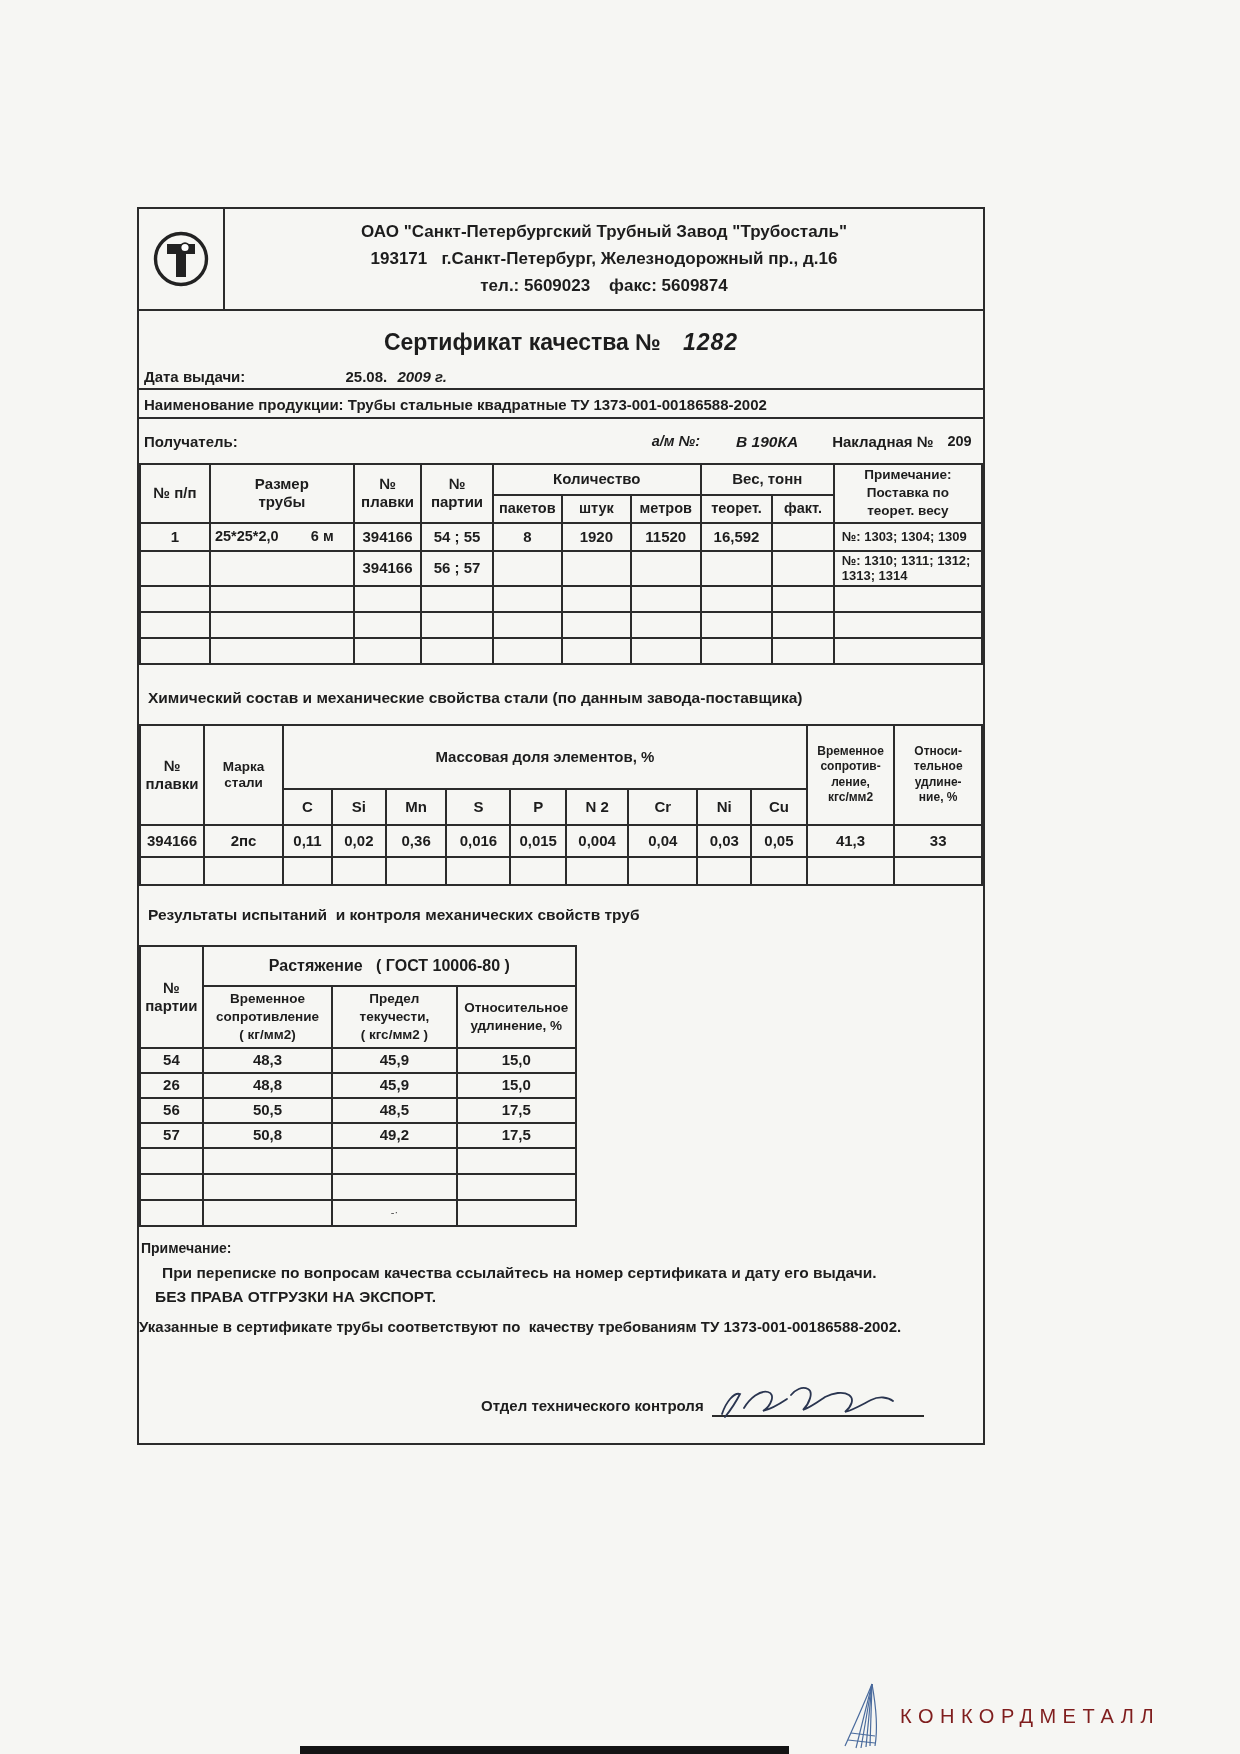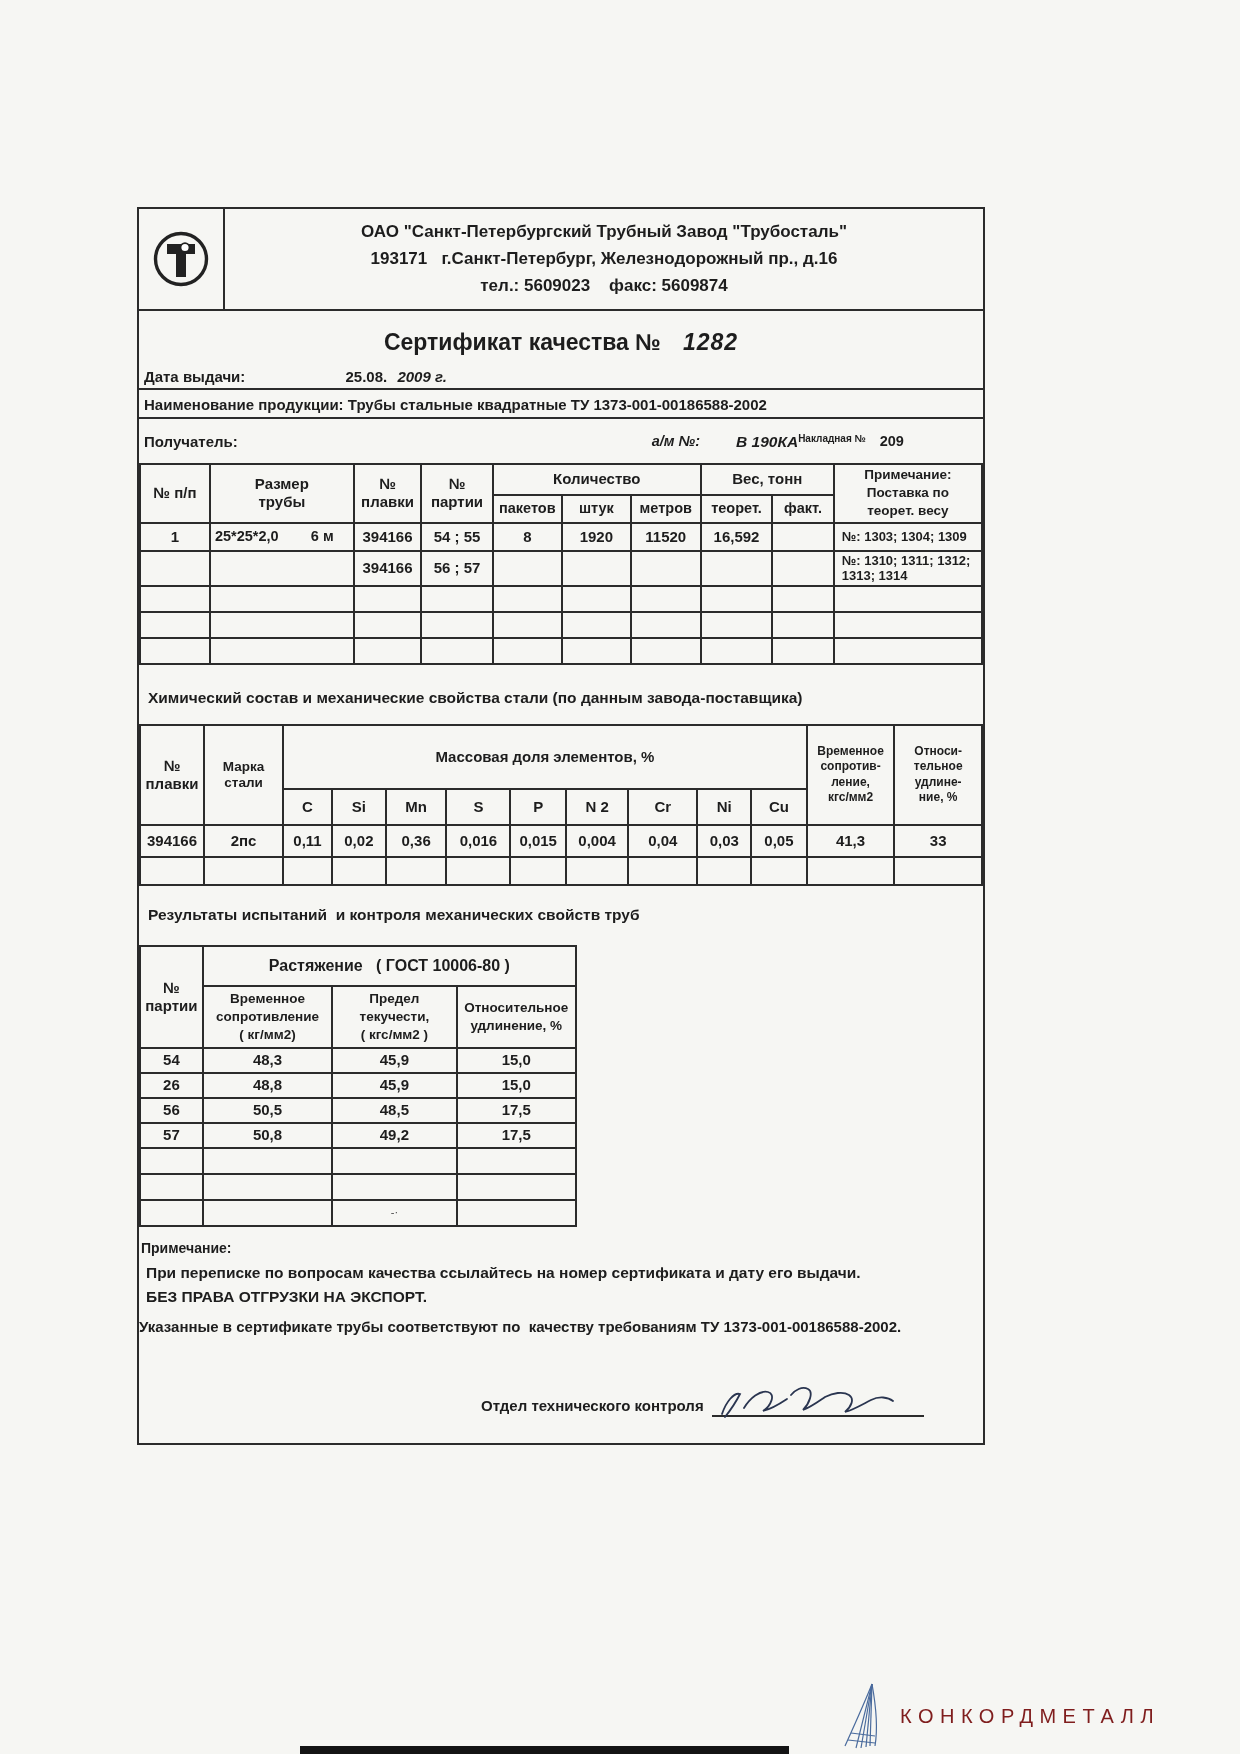--- a/index.html
+++ b/index.html
@@ -22,21 +22,21 @@
   .cert-num { font-style:italic; margin-left:22px; letter-spacing:1px; }
 
   .field-row { font-weight:700; font-size:15px; padding:3px 5px; }
   .date-row { border-bottom:2px solid #2c2c2c; height:27px; padding-top:5px; }
   .date-val { margin-left:96px; }
   .date-year { font-style:italic; margin-left:6px; }
   .product-row { border-bottom:2px solid #2c2c2c; height:29px; padding-top:6px; }
   .recipient-row { height:44px; padding-top:14px; display:flex; }
   .veh-label { font-style:italic; margin-left:414px; font-size:14.5px; }
   .veh-val { font-style:italic; margin-left:36px; font-size:15.5px; }
-  .way-label { font-size:10px; }
+  .way-label { margin-left:34px; font-size:15px; }
   .way-val { margin-left:14px; font-size:14.5px; }
 
   table { border-collapse:collapse; table-layout:fixed; }
   td {
     border:2px solid #2b2b2b; font-weight:700; font-size:15px;
     text-align:center; padding:1px 3px; white-space:pre-line;
     overflow:hidden; vertical-align:middle; line-height:1.2;
   }
   .t-full { width:100%; }
   .h30{height:30px} .h27{height:27px} .h28{height:28px} .h26{height:26px}
@@ -55,22 +55,22 @@
   .t-chem .grade-h { font-size:13.5px; }
 
   #res-title { margin-top:20px; }
   #tension-table { margin-top:21px; width:438px; }
   .t-ten .group-h { font-size:16px; }
   .t-ten .sub { font-size:13.5px; line-height:1.35; }
   .t-ten td.faint { color:#4a4a4a; font-size:11px; font-weight:400; }
 
   .notes { margin-top:13px; font-weight:700; }
   .notes .n0 { font-size:14px; padding-left:2px; }
-  .notes .n1 { font-size:15.5px; margin-top:8px; padding-left:7px; }
-  .notes .n2 { font-size:15.5px; margin-top:6px; padding-left:7px; }
+  .notes .n1 { font-size:15.5px; margin-top:8px; padding-left:23px; }
+  .notes .n2 { font-size:15.5px; margin-top:6px; padding-left:16px; }
   .notes .n3 { font-size:15px; margin-top:12px; padding-left:0; }
 
   .sign-row { margin-top:36px; padding-left:342px; display:flex; align-items:flex-end; height:46px; }
   .sign-label { font-weight:700; font-size:15px; padding-bottom:3px; white-space:nowrap; }
   .sign-line { position:relative; width:212px; margin-left:8px; border-bottom:2px solid #2b2b2b; height:42px; }
   .sign-line svg { position:absolute; left:2px; bottom:-7px; }
 
   .brand { position:absolute; left:842px; top:1680px; display:flex; align-items:center; }
   .brand-text { color:#7f1d1d; font-size:20px; letter-spacing:6.5px; margin-left:12px; font-weight:400; }
   .strip { position:absolute; left:300px; top:1746px; width:489px; height:8px; background:#141414; }

